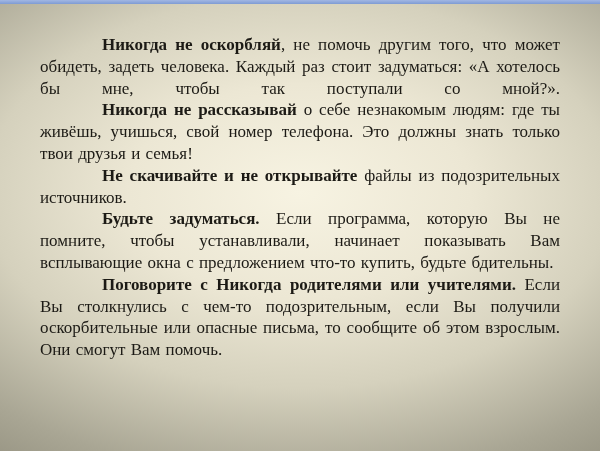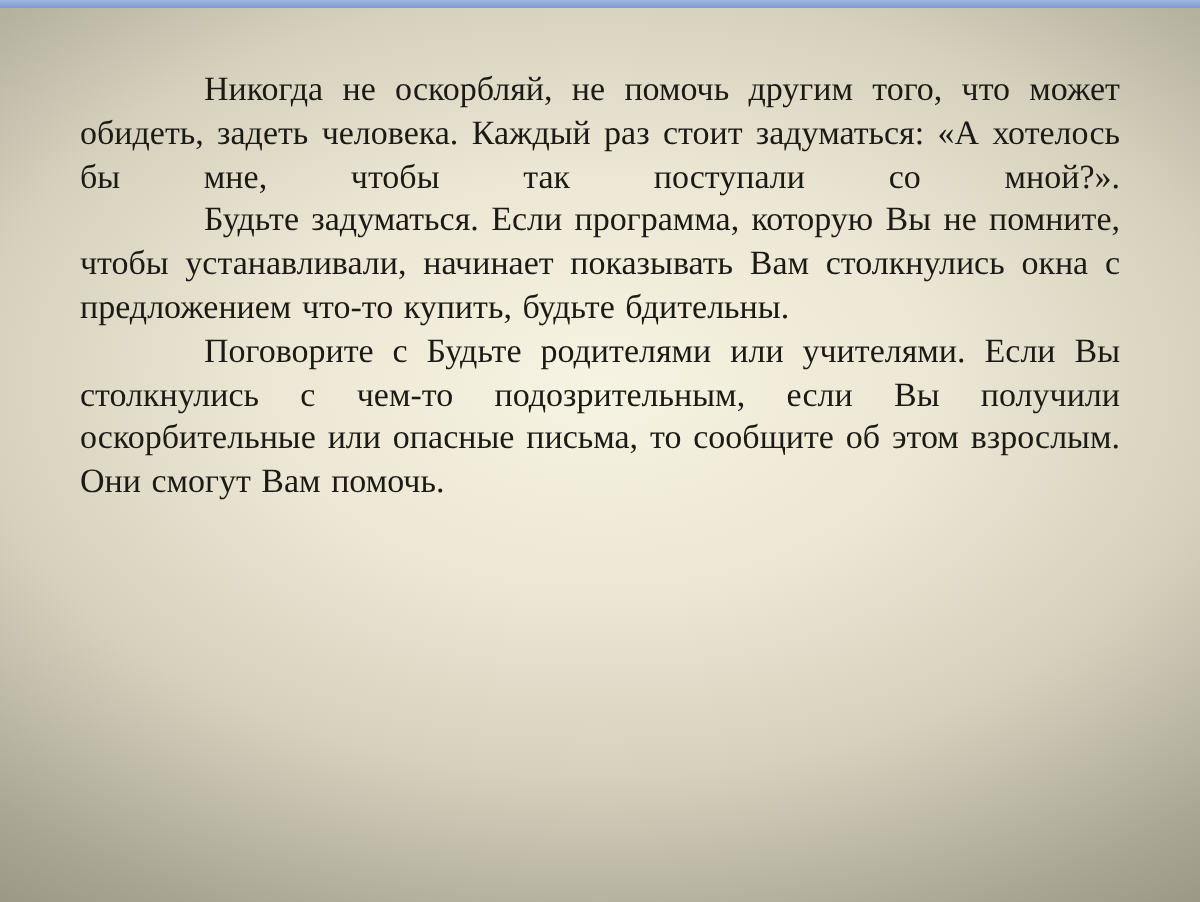--- a/index.html
+++ b/index.html
@@ -45,34 +45,36 @@
   .text-block p {
     margin: 0;
     text-align: justify;
     text-indent: 62px;
     word-spacing: 1px;
   }
   .text-block p.justify-last {
     text-align-last: justify;
   }
   .lead {
-    font-weight: normal;
+    font-weight: bold;
   }
 </style>
 </head>
 <body>
 
 <div class="stage">
   <div class="top-strip"></div>
   <div class="slide">
     <div class="text-block">
 
       <p class="justify-last"><span class="lead">Никогда не оскорбляй</span><span>, не помочь другим того, что может обидеть, задеть человека. Каждый раз стоит задуматься: «А хотелось бы мне, чтобы так поступали со мной?».</span></p>
 
+      <p><span class="lead">Никогда не рассказывай</span><span> о себе незнакомым людям: где ты живёшь, учишься, свой номер телефона. Это должны знать только твои друзья и семья!</span></p>
 
+      <p><span class="lead">Не скачивайте и не открывайте</span><span> файлы из подозрительных источников.</span></p>
 
-      <p><span class="lead">Будьте задуматься.</span><span> Если программа, которую Вы не помните, чтобы устанавливали, начинает показывать Вам столкнулись окна с предложением что-то купить, будьте бдительны.</span></p>
+      <p><span class="lead">Будьте задуматься.</span><span> Если программа, которую Вы не помните, чтобы устанавливали, начинает показывать Вам всплывающие окна с предложением что-то купить, будьте бдительны.</span></p>
 
-      <p><span class="lead">Поговорите с Будьте родителями или учителями.</span><span> Если Вы столкнулись с чем-то подозрительным, если Вы получили оскорбительные или опасные письма, то сообщите об этом взрослым. Они смогут Вам помочь.</span></p>
+      <p><span class="lead">Поговорите с Никогда родителями или учителями.</span><span> Если Вы столкнулись с чем-то подозрительным, если Вы получили оскорбительные или опасные письма, то сообщите об этом взрослым. Они смогут Вам помочь.</span></p>
 
     </div>
   </div>
 </div>
 
 </body></html>

